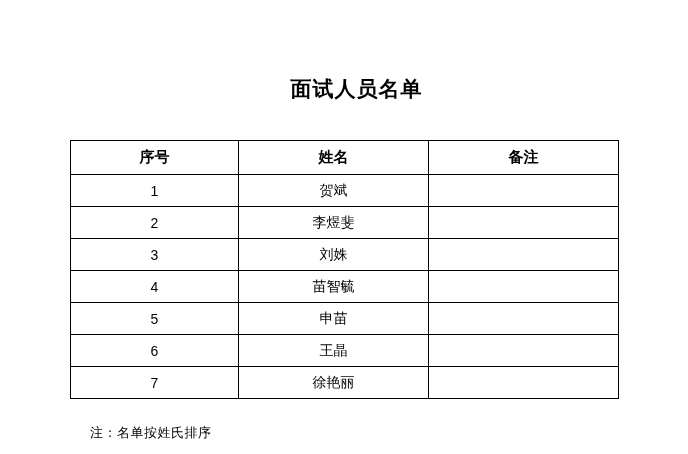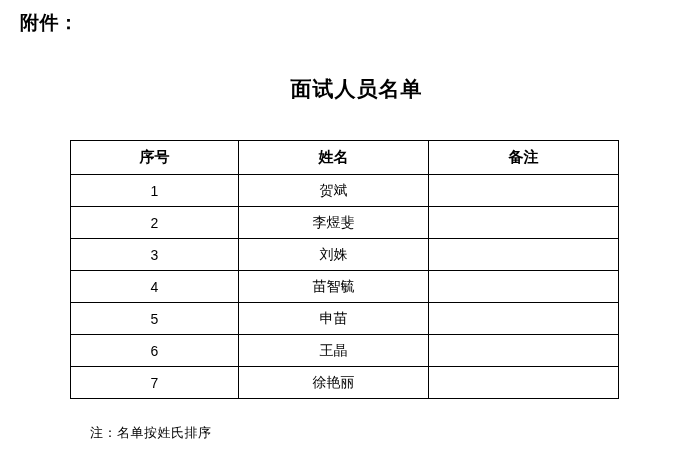--- a/index.html
+++ b/index.html
@@ -77,21 +77,20 @@
     font-size: 13px;
     font-family: "Liberation Sans", "DejaVu Sans", sans-serif;
     letter-spacing: 0.5px;
   }
 </style>
 </head>
 <body>
 
 <div class="page">
 
-  <div class="attachment-label">附件：</div>
 
   <div class="doc-title">面试人员名单</div>
 
   <div class="table-wrap">
     <table class="namelist">
       <colgroup>
         <col class="c-seq">
         <col class="c-name">
         <col class="c-remark">
       </colgroup>

